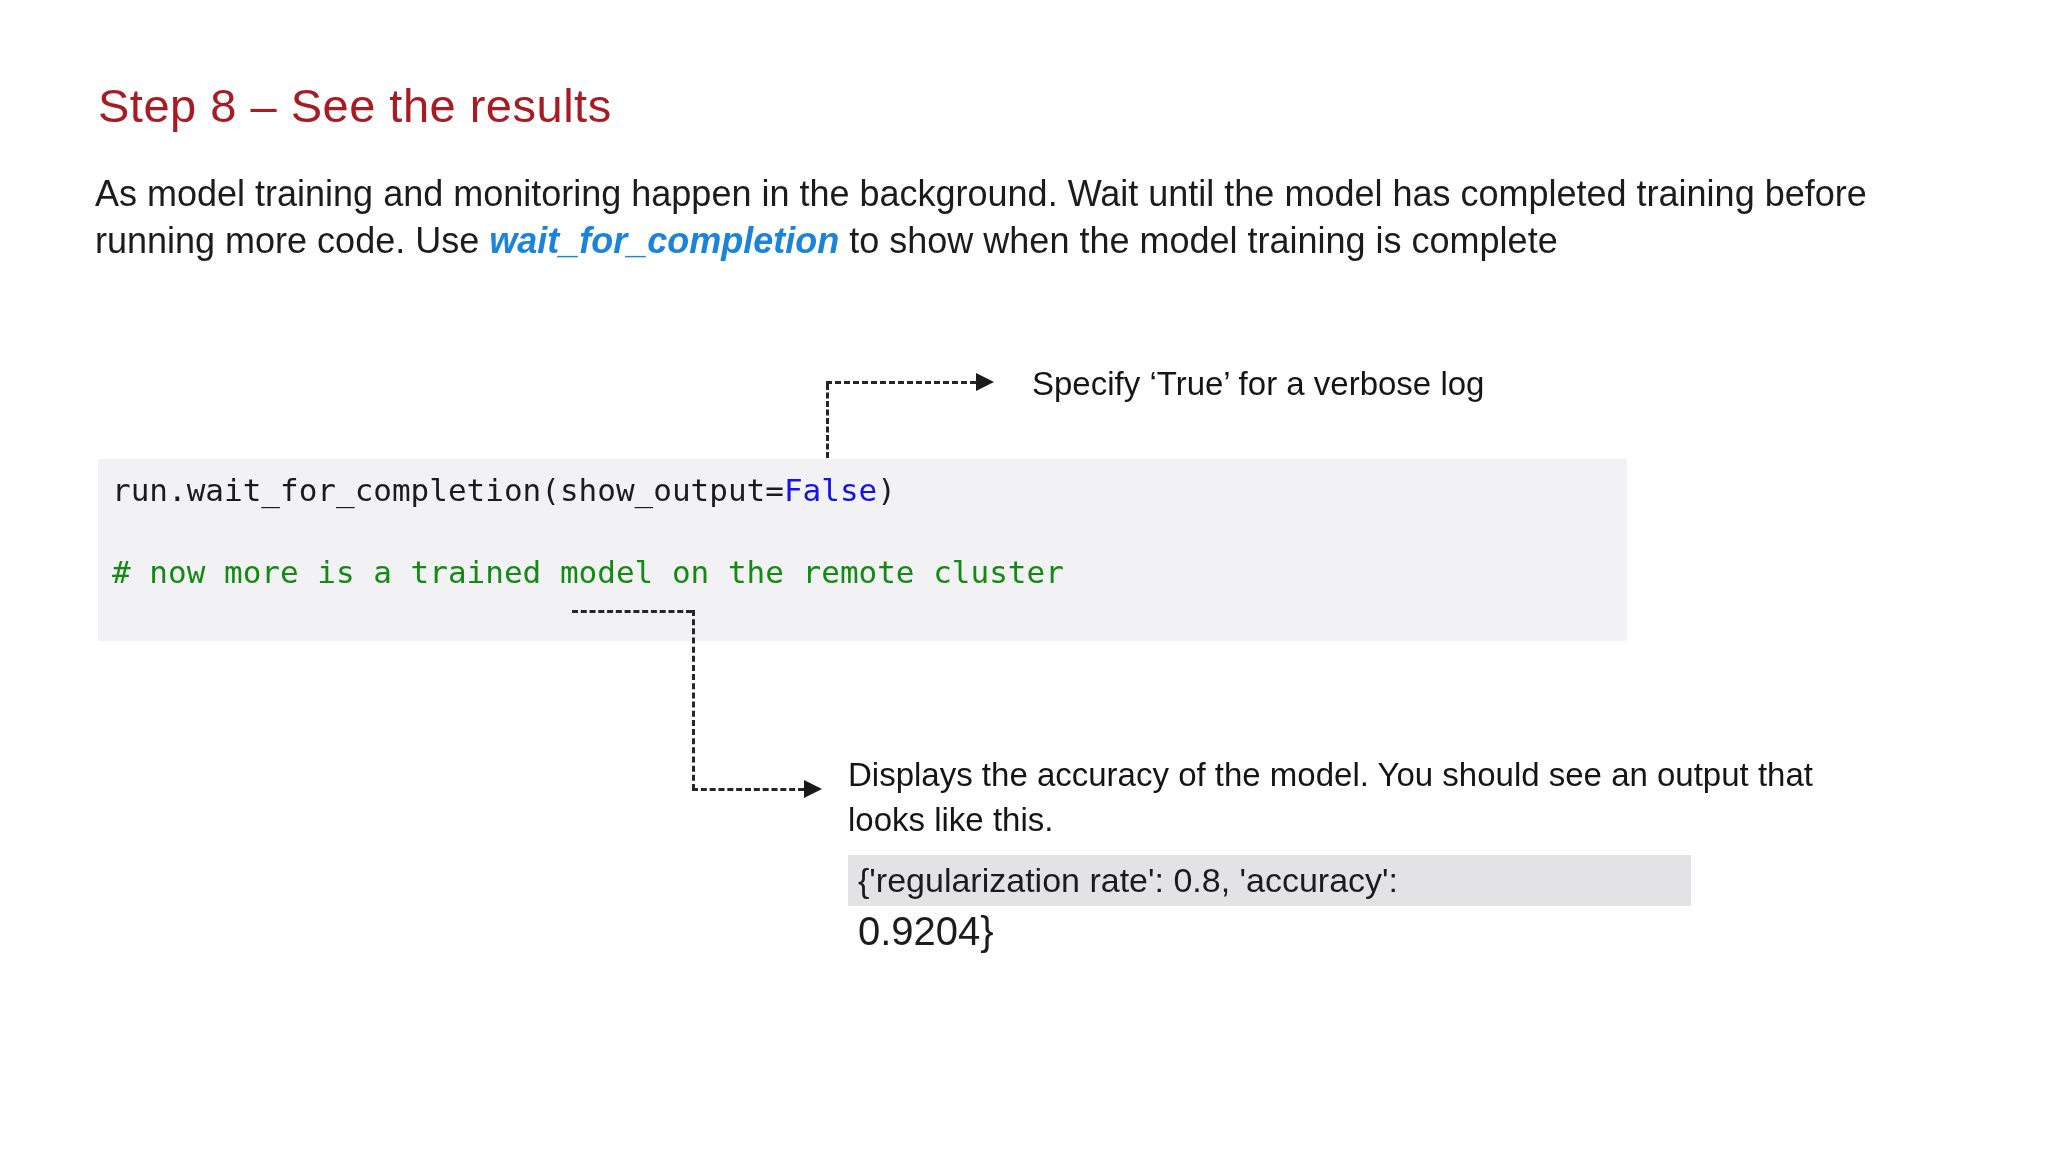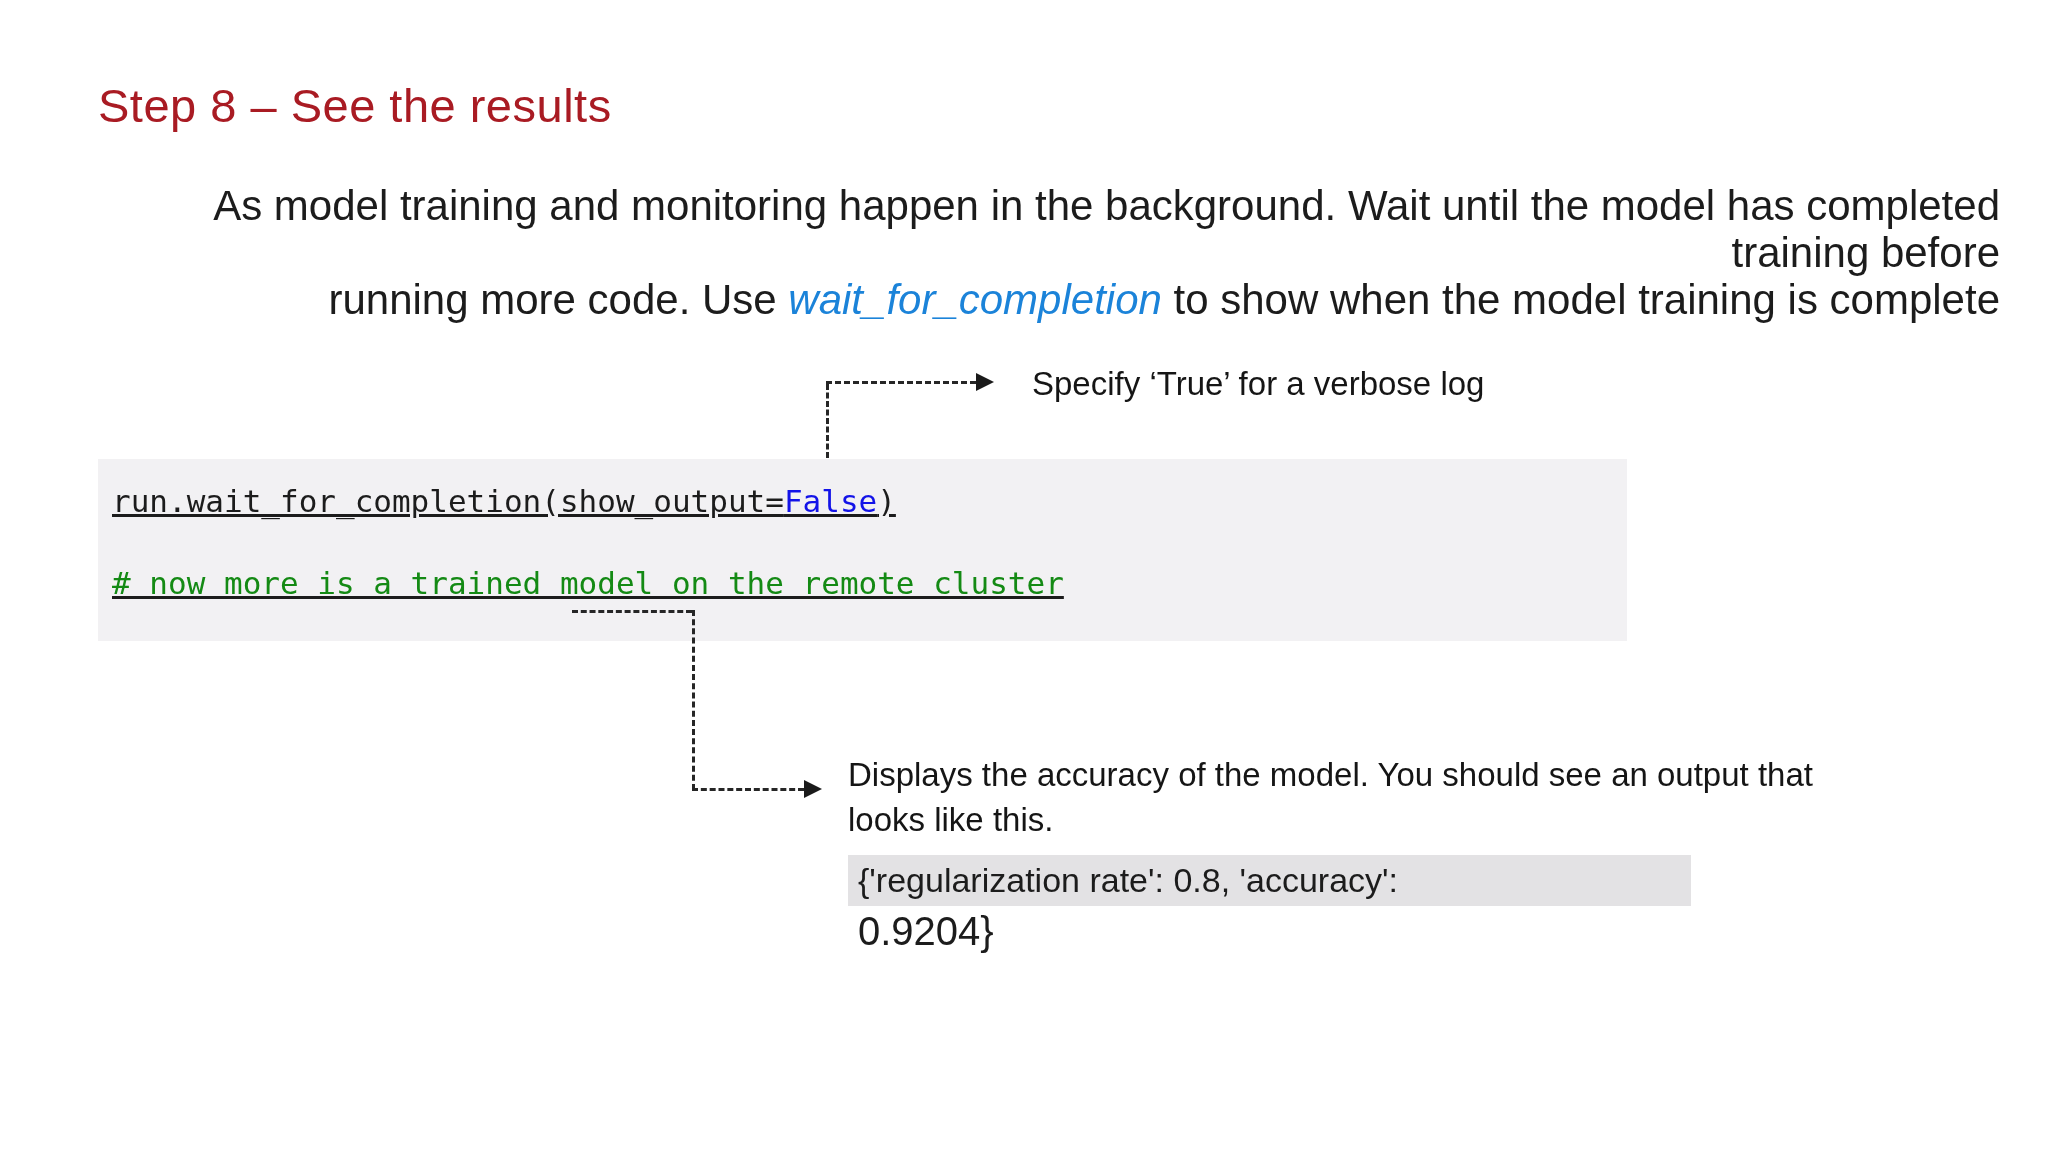--- a/index.html
+++ b/index.html
@@ -17,32 +17,32 @@
 
   .title {
     left: 98px; top: 78px;
     font-size: 47px;
     font-weight: 400;
     color: var(--title-red, #a91b23);
     letter-spacing: 0.5px;
   }
 
   .intro {
-    left: 95px; top: 182px;
+    left: 95px; top: 170px;
     width: 1905px;
-    font-size: 42px;
+    font-size: 36px;
     line-height: 47px;
     color: #1c1c1c;
-    text-align: right;
   }
   .intro .link {
     color: var(--link-blue, #1b83d9);
     font-style: italic;
     text-decoration: none;
     cursor: pointer;
+    font-weight: bold;
   }
 
   .note {
     font-size: 33px;
     line-height: 45px;
     color: #151515;
   }
   .note-verbose { left: 1012px; top: 361px; margin-left: 20px; }
   .note-accuracy { left: 848px; top: 752px; width: 1000px; }
 
@@ -54,27 +54,26 @@
     border-top: 9px solid transparent;
     border-bottom: 9px solid transparent;
     border-left: 18px solid #1a1a1a;
   }
 
   .code-block {
     left: 98px; top: 459px;
     width: 1529px; height: 182px;
     background: var(--code-bg, #f2f1f3);
     box-sizing: border-box;
-    padding: 22px 0 0 14px;
+    padding: 11px 0 0 14px;
     font-family: "DejaVu Sans Mono", "Liberation Mono", monospace;
     font-size: 31px;
     line-height: 41px;
     color: #1c1c1c;
     white-space: pre;
-    text-decoration: underline;
   }
   .code-keyword { color: var(--code-keyword-blue, #1313e8); }
   .code-comment { color: var(--code-comment-green, #148a14); }
 
   .output-line1 {
     left: 848px; top: 855px;
     width: 843px; height: 51px;
     background: var(--output-bg, #e3e2e4);
     font-size: 34px;
     line-height: 51px;

